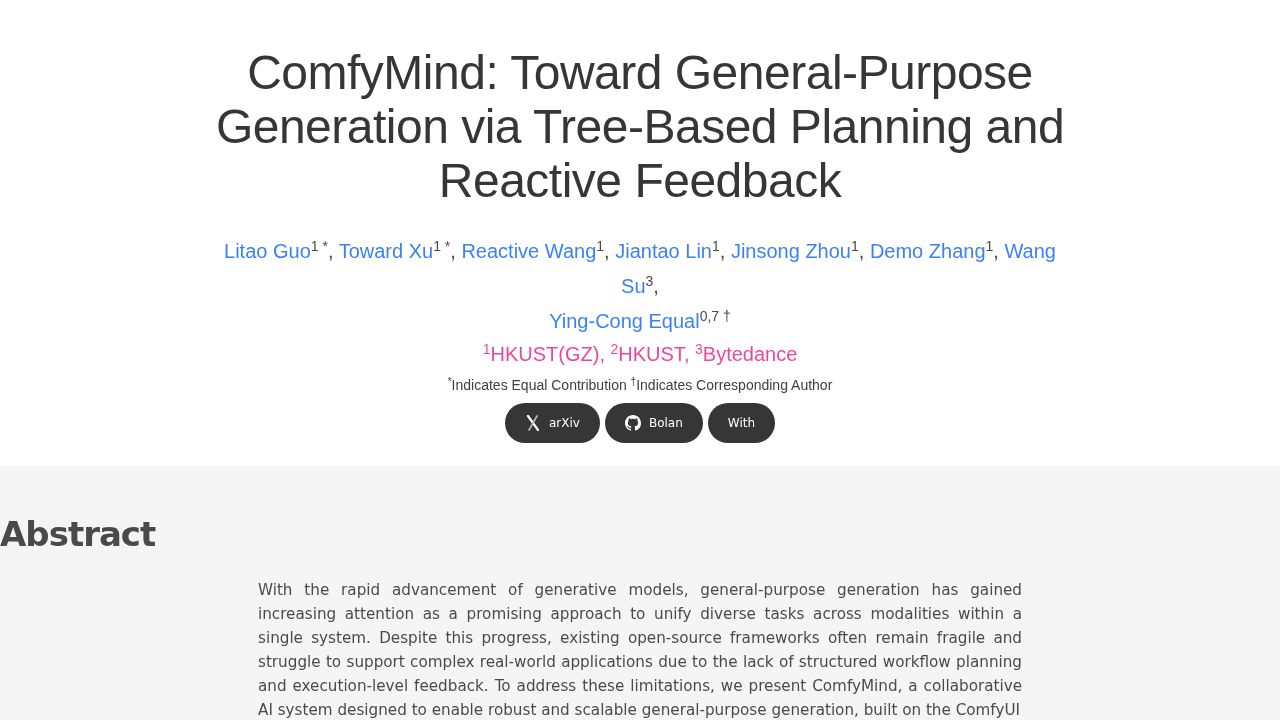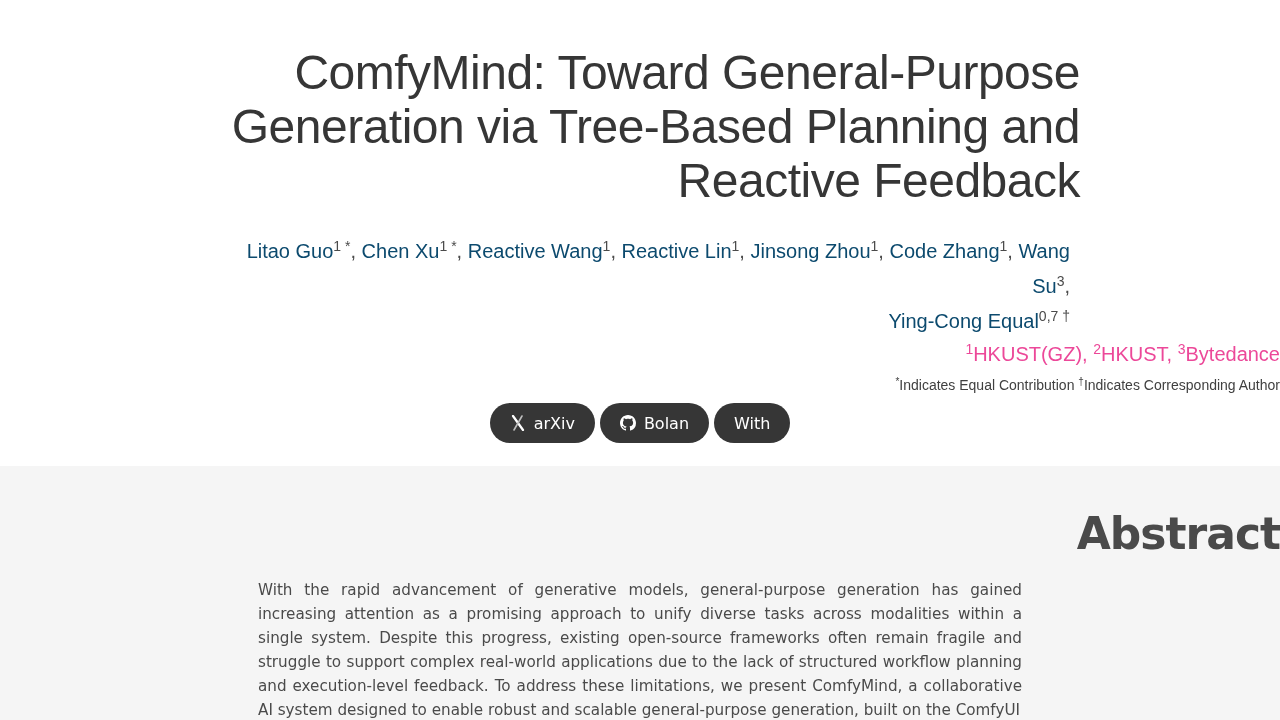--- a/index.html
+++ b/index.html
@@ -7,21 +7,21 @@
       width: 1280px;
       height: 720px;
       overflow: hidden;
       background: #ffffff;
       font-family: "Liberation Sans", sans-serif;
       color: #4a4a4a;
     }
     .hero {
       background: #ffffff;
       height: 466px;
-      text-align: right;
+      text-align: center;
       padding-top: 46px;
     }
     .title {
       font-family: "Liberation Sans", sans-serif;
       font-size: 48px;
       line-height: 54px;
       font-weight: 500;
       color: #363636;
       width: 880px;
       margin: 0 auto;
@@ -30,21 +30,21 @@
     .authors {
       margin-top: 26px;
       font-size: 20px;
       line-height: 35px;
       color: #4a4a4a;
       width: 860px;
       margin-left: auto;
       margin-right: auto;
     }
     .authors a {
-      color: #0c4a6e;
+      color: #3b82f6;
       text-decoration: none;
     }
     .authors sup {
       font-size: 14px;
       color: #4a4a4a;
       vertical-align: 7px;
       line-height: 0;
     }
     .affil {
       font-size: 20px;
@@ -77,40 +77,40 @@
     .btn {
       display: inline-flex;
       align-items: center;
       gap: 8px;
       height: 40px;
       padding: 0 20px;
       background: #363636;
       color: #ffffff;
       border-radius: 20px;
       font-family: "DejaVu Sans", sans-serif;
-      font-size: 16px;
+      font-size: 12px;
       cursor: pointer;
       text-decoration: none;
     }
     .btn .icon {
       display: inline-flex;
       width: 16px;
       height: 16px;
       align-items: center;
       justify-content: center;
     }
     .abstract-section {
       background: #f5f5f5;
       height: 254px;
       padding-top: 48px;
     }
     .abstract-title {
-      text-align: right;
+      text-align: left;
       font-family: "DejaVu Sans", sans-serif;
-      font-size: 44px;
+      font-size: 34px;
       line-height: 40px;
       font-weight: 600;
       color: #4a4a4a;
       letter-spacing: -1px;
     }
     .abstract-body {
       width: 764px;
       margin: 24px auto 0;
       font-family: "DejaVu Sans", sans-serif;
       font-size: 15.2px;
@@ -120,25 +120,25 @@
     }
   </style>
 </head>
 <body>
 
 <section class="hero">
   <h1 class="title">ComfyMind: Toward General-Purpose Generation via Tree-Based Planning and Reactive Feedback</h1>
 
   <div class="authors">
     <span><a href="#">Litao Guo</a><sup>1 *</sup>, </span>
-    <span><a href="#">Chen Xu</a><sup>1 *</sup>, </span>
+    <span><a href="#">Toward Xu</a><sup>1 *</sup>, </span>
     <span><a href="#">Reactive Wang</a><sup>1</sup>, </span>
-    <span><a href="#">Reactive Lin</a><sup>1</sup>, </span>
+    <span><a href="#">Jiantao Lin</a><sup>1</sup>, </span>
     <span><a href="#">Jinsong Zhou</a><sup>1</sup>, </span>
-    <span><a href="#">Code Zhang</a><sup>1</sup>, </span>
+    <span><a href="#">Demo Zhang</a><sup>1</sup>, </span>
     <span><a href="#">Wang Su</a><sup>3</sup>,</span>
     <br>
     <span><a href="#">Ying-Cong Equal</a><sup>0,7 †</sup></span>
   </div>
 
   <div class="affil">
     <sup>1</sup><span>HKUST(GZ)</span>, <sup>2</sup><span>HKUST</span>, <sup>3</sup><span>Bytedance</span>
   </div>
 
   <div class="note">

